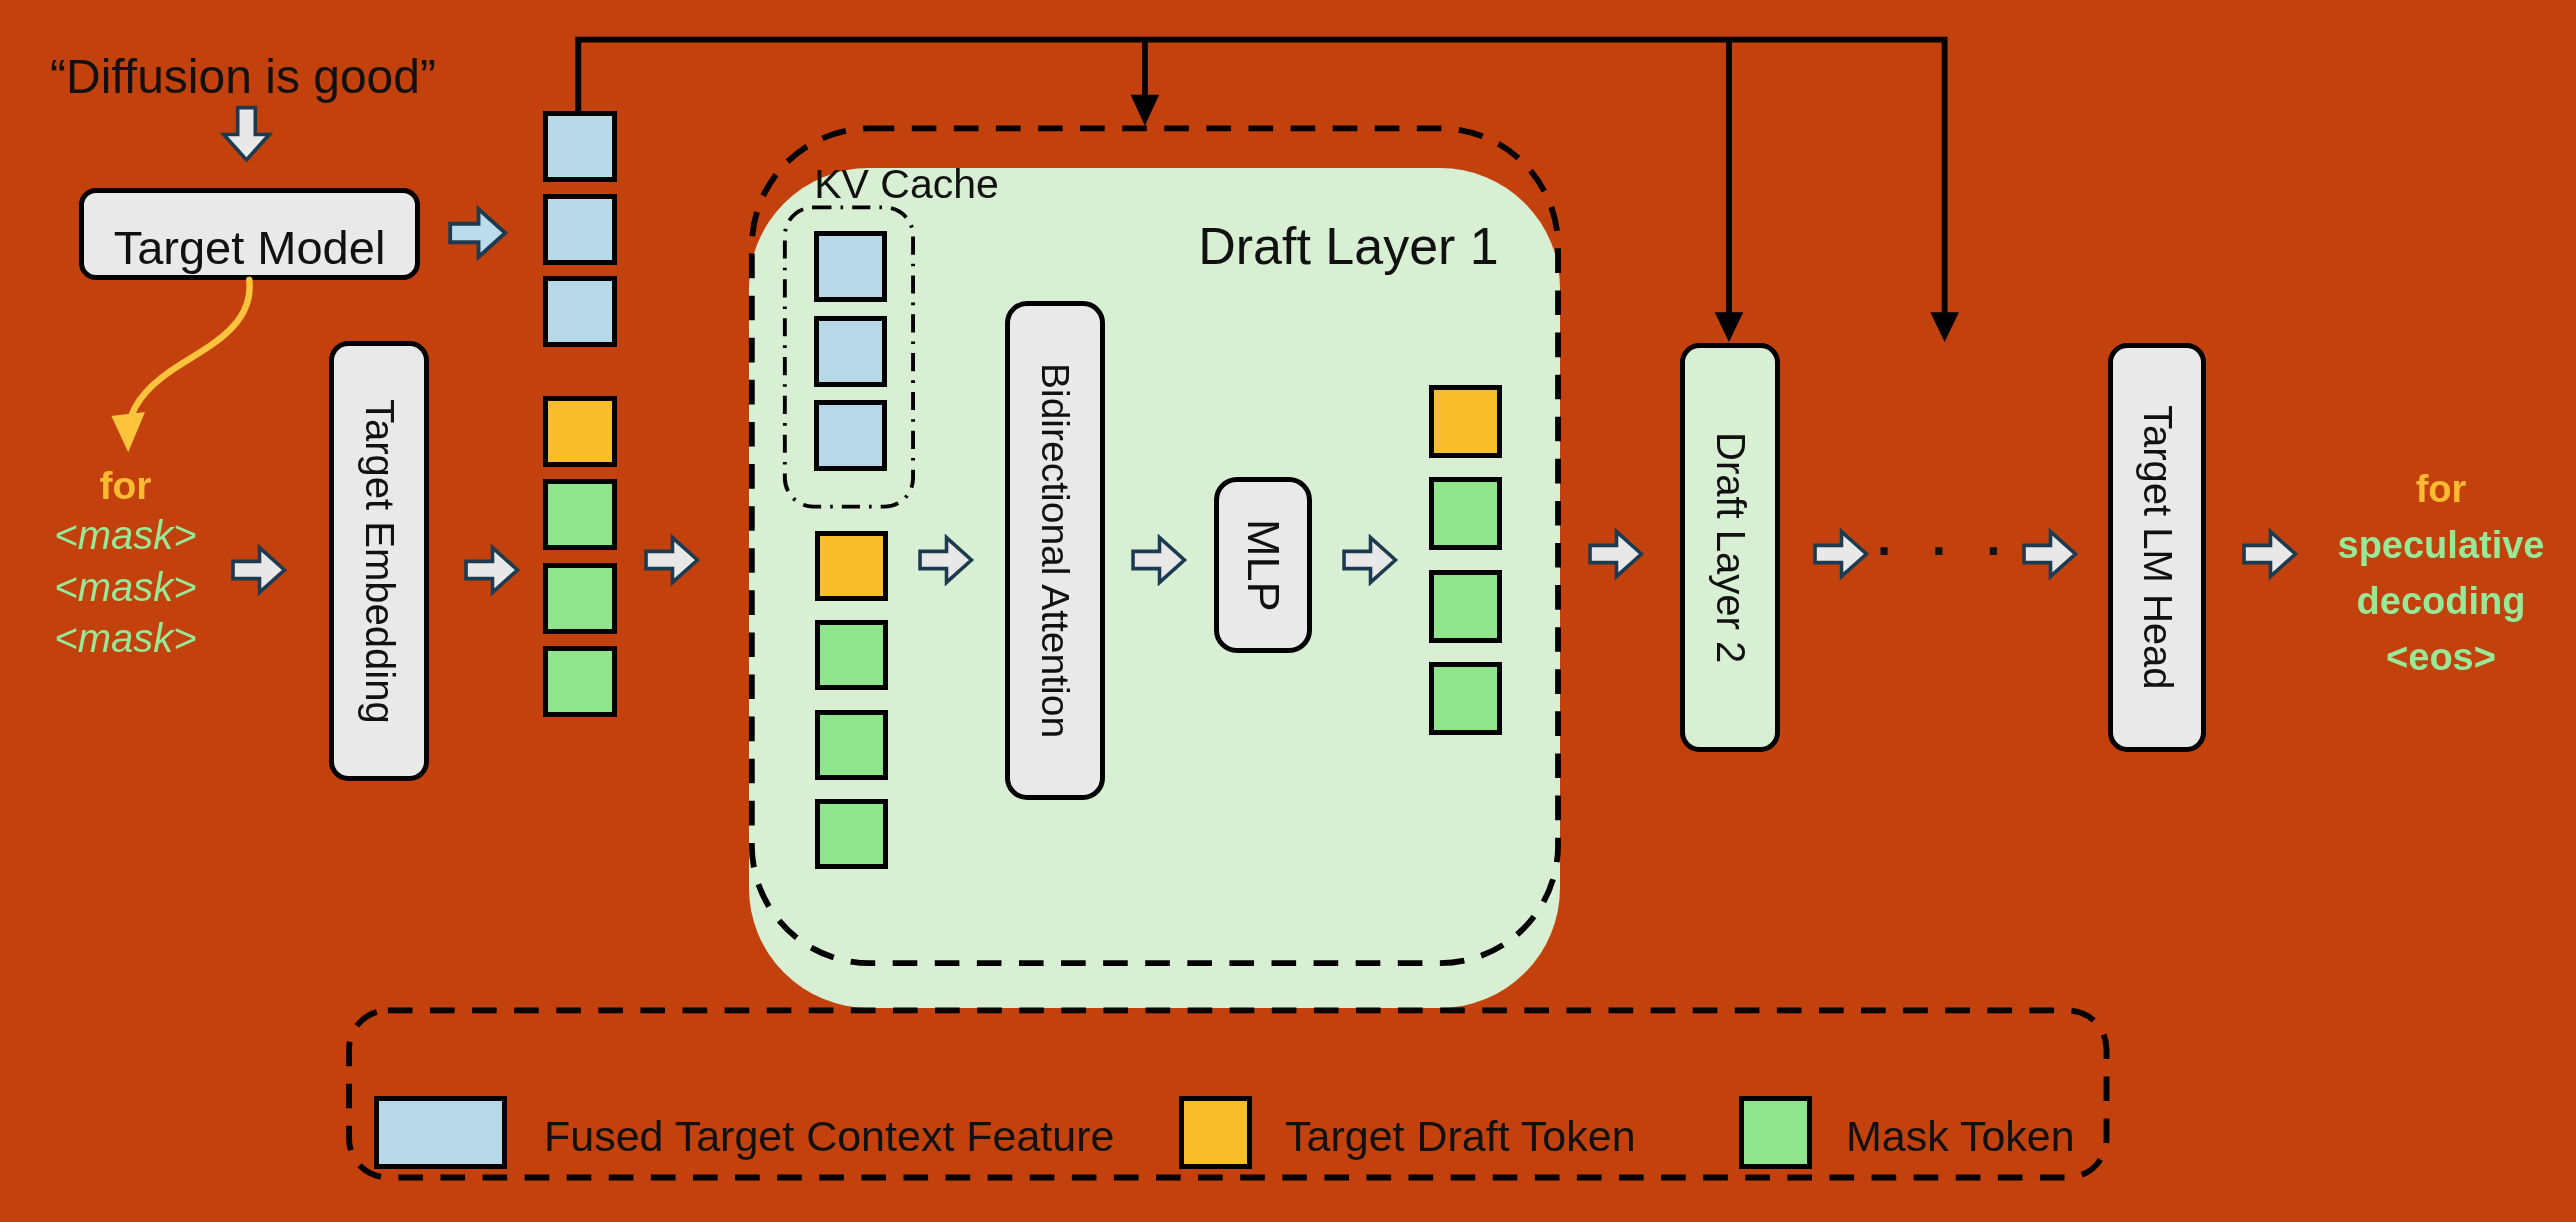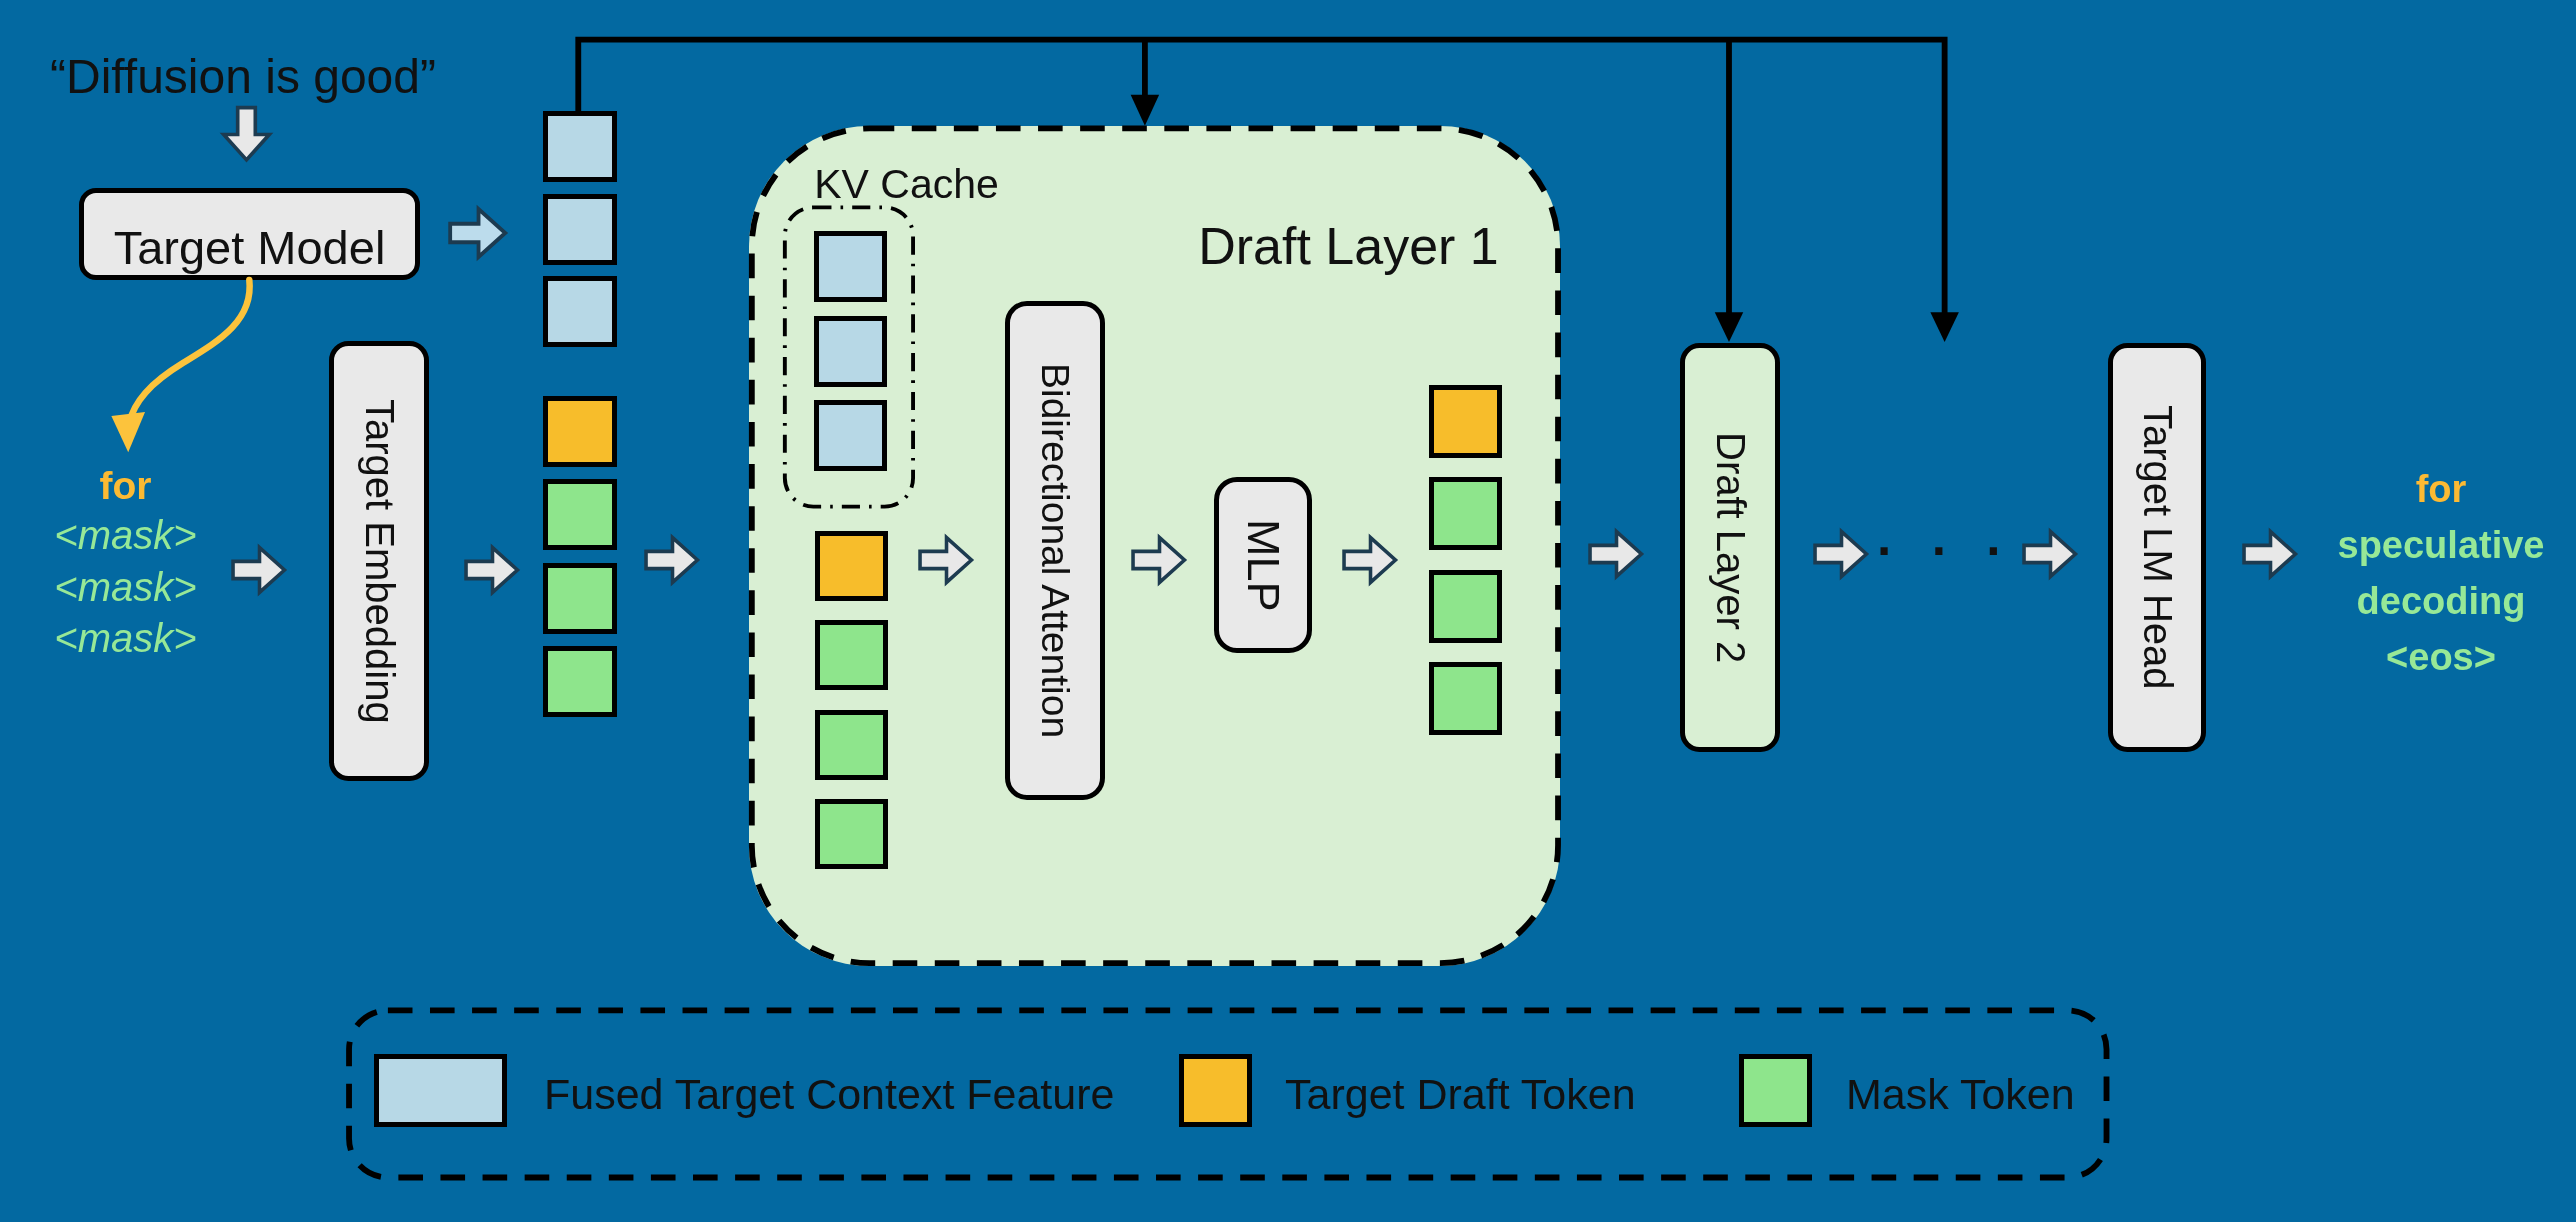--- a/index.html
+++ b/index.html
@@ -1,18 +1,18 @@
 <!DOCTYPE html>
 <html style="--token-blue: #b7d8e6; --token-orange: #f7bd2b; --token-green: #8ee58c; --layer-green: #d9efd3; --box-gray: #e9e9e9; --arrow-gray: #e8e8e8; --arrow-blue: #bcdcec; --arrow-stroke: #1d3b50; --accent-orange: #fcba33; --accent-green: #97e897; --curve-yellow: #fcc33c;font-size:10.4px"><head>
 <meta charset="utf-8">
 <style>
   html,body{margin:0;padding:0;background:#fff;}
-  #canvas{position:relative;width:2576px;height:1223px;background:#0369a1;overflow:hidden;
+  #canvas{position:relative;width:2576px;height:1223px;background:#c2410c;overflow:hidden;
           font-family:"Liberation Sans",sans-serif;color:#111;}
-  .abs{position:absolute;}
+  .abs{position:absolute;margin-top:42px;}
   
   .node{position:absolute;background:var(--box-gray);border:5.2px solid #000;
         display:flex;align-items:center;justify-content:center;box-sizing:border-box;}
   .node.green{background:var(--layer-green);}
   .vlabel{writing-mode:vertical-rl;text-orientation:mixed;white-space:nowrap;}
   
   .tokcol{position:absolute;display:flex;flex-direction:column;}
   .token{box-sizing:border-box;border:5.2px solid #000;}
   .tk-blue{background:var(--token-blue);}
   .tk-orange{background:var(--token-orange);}

